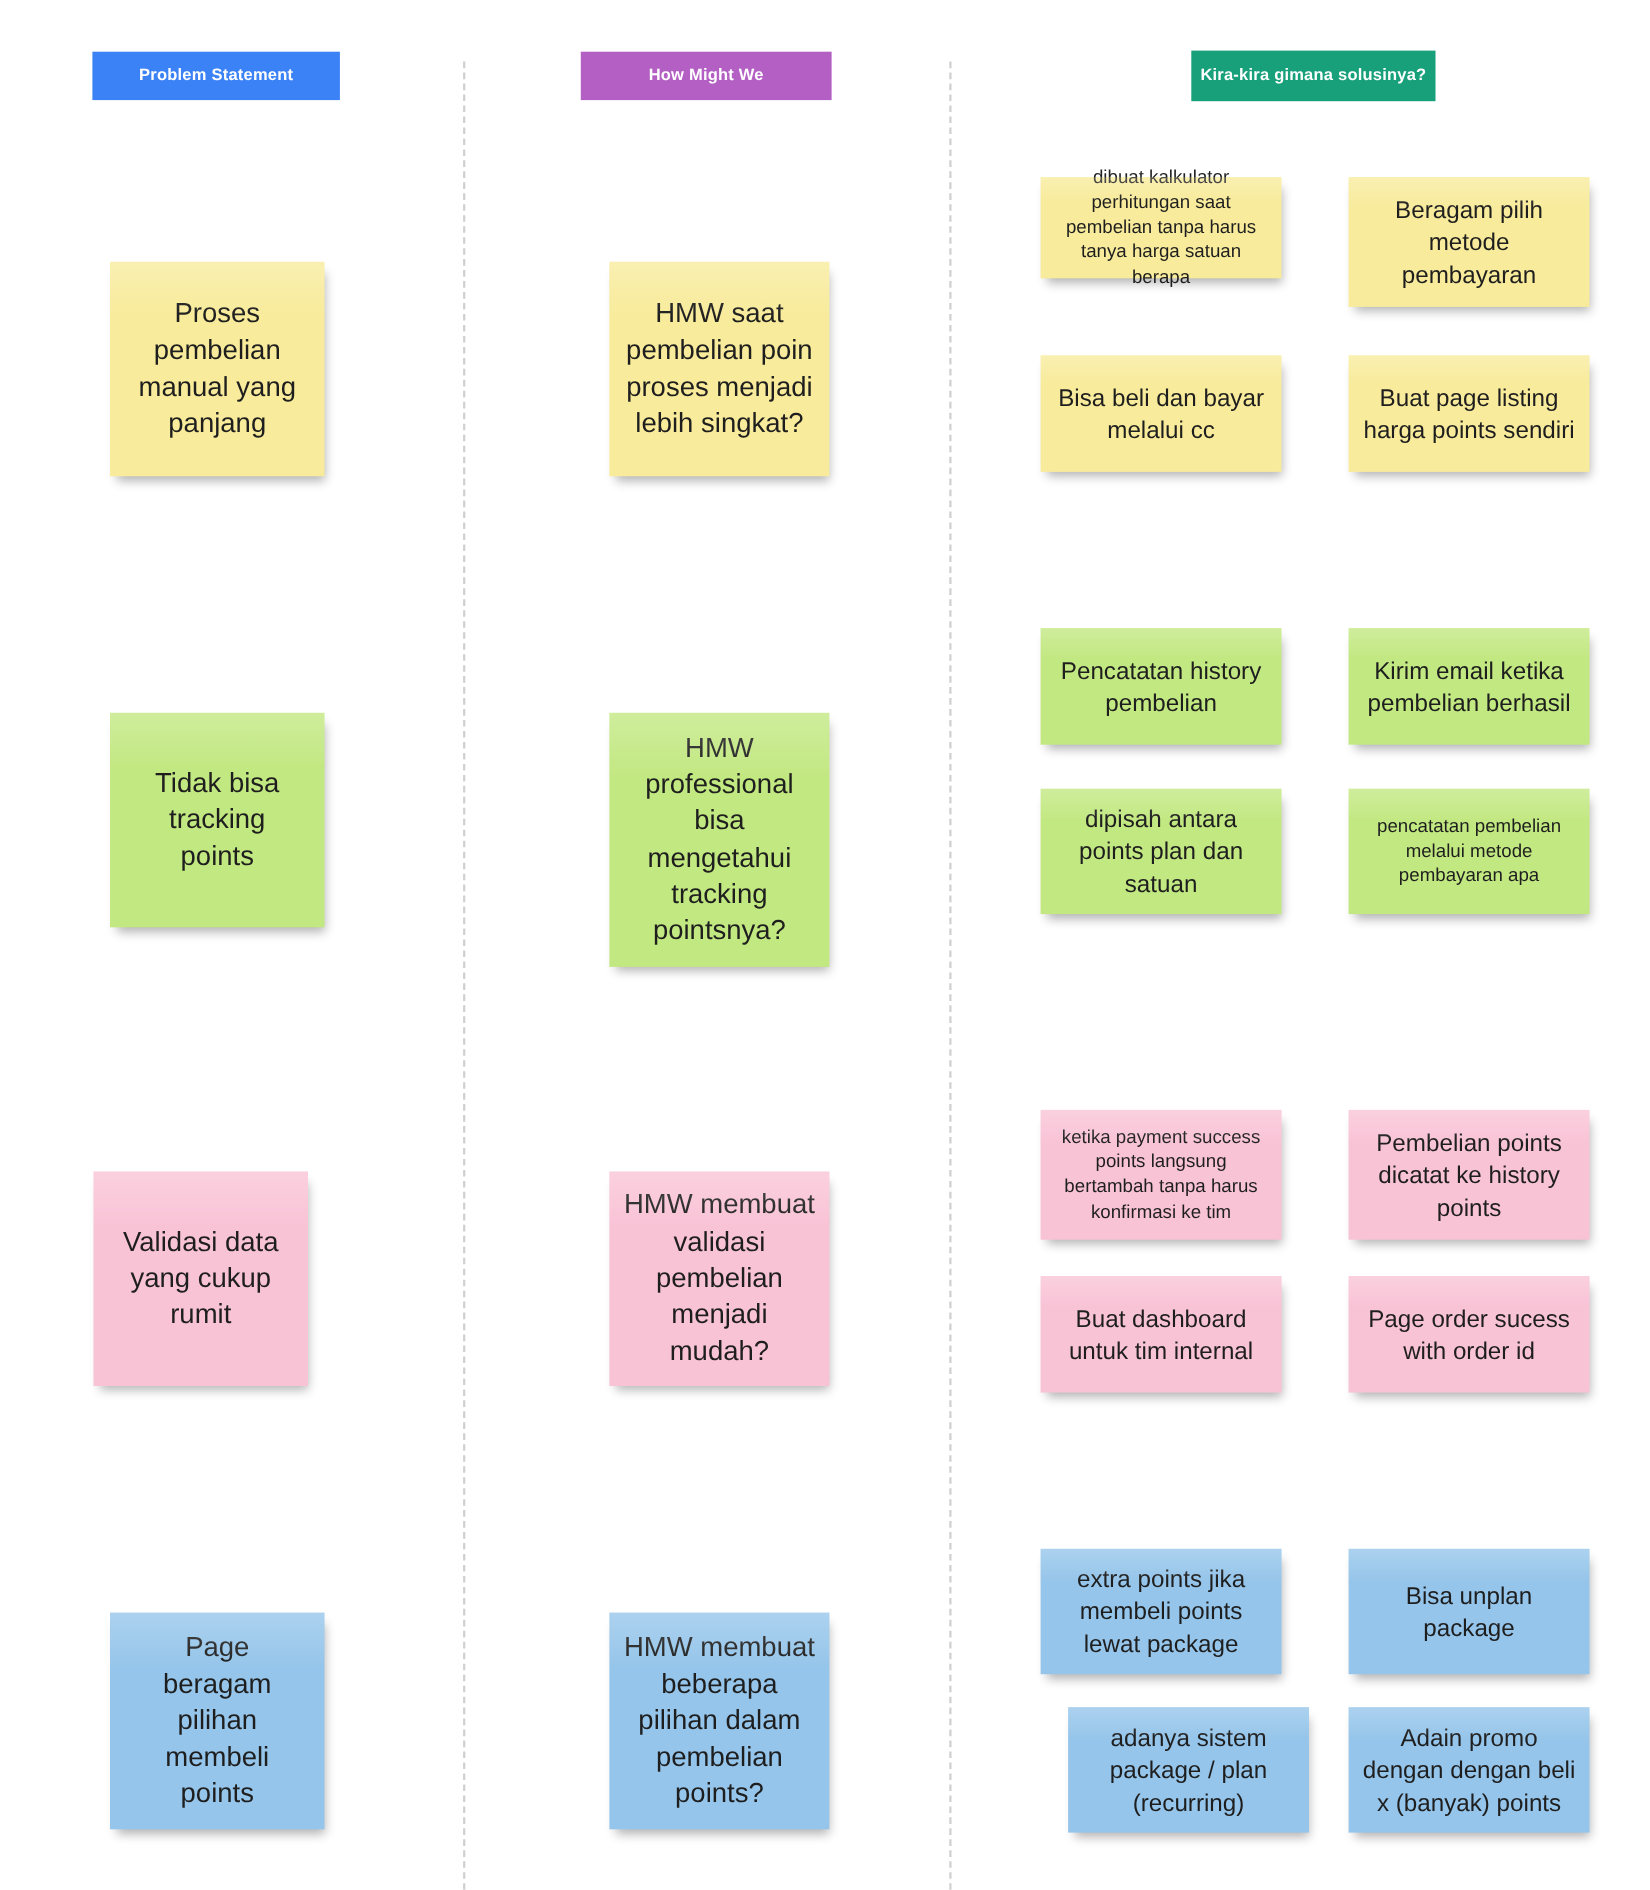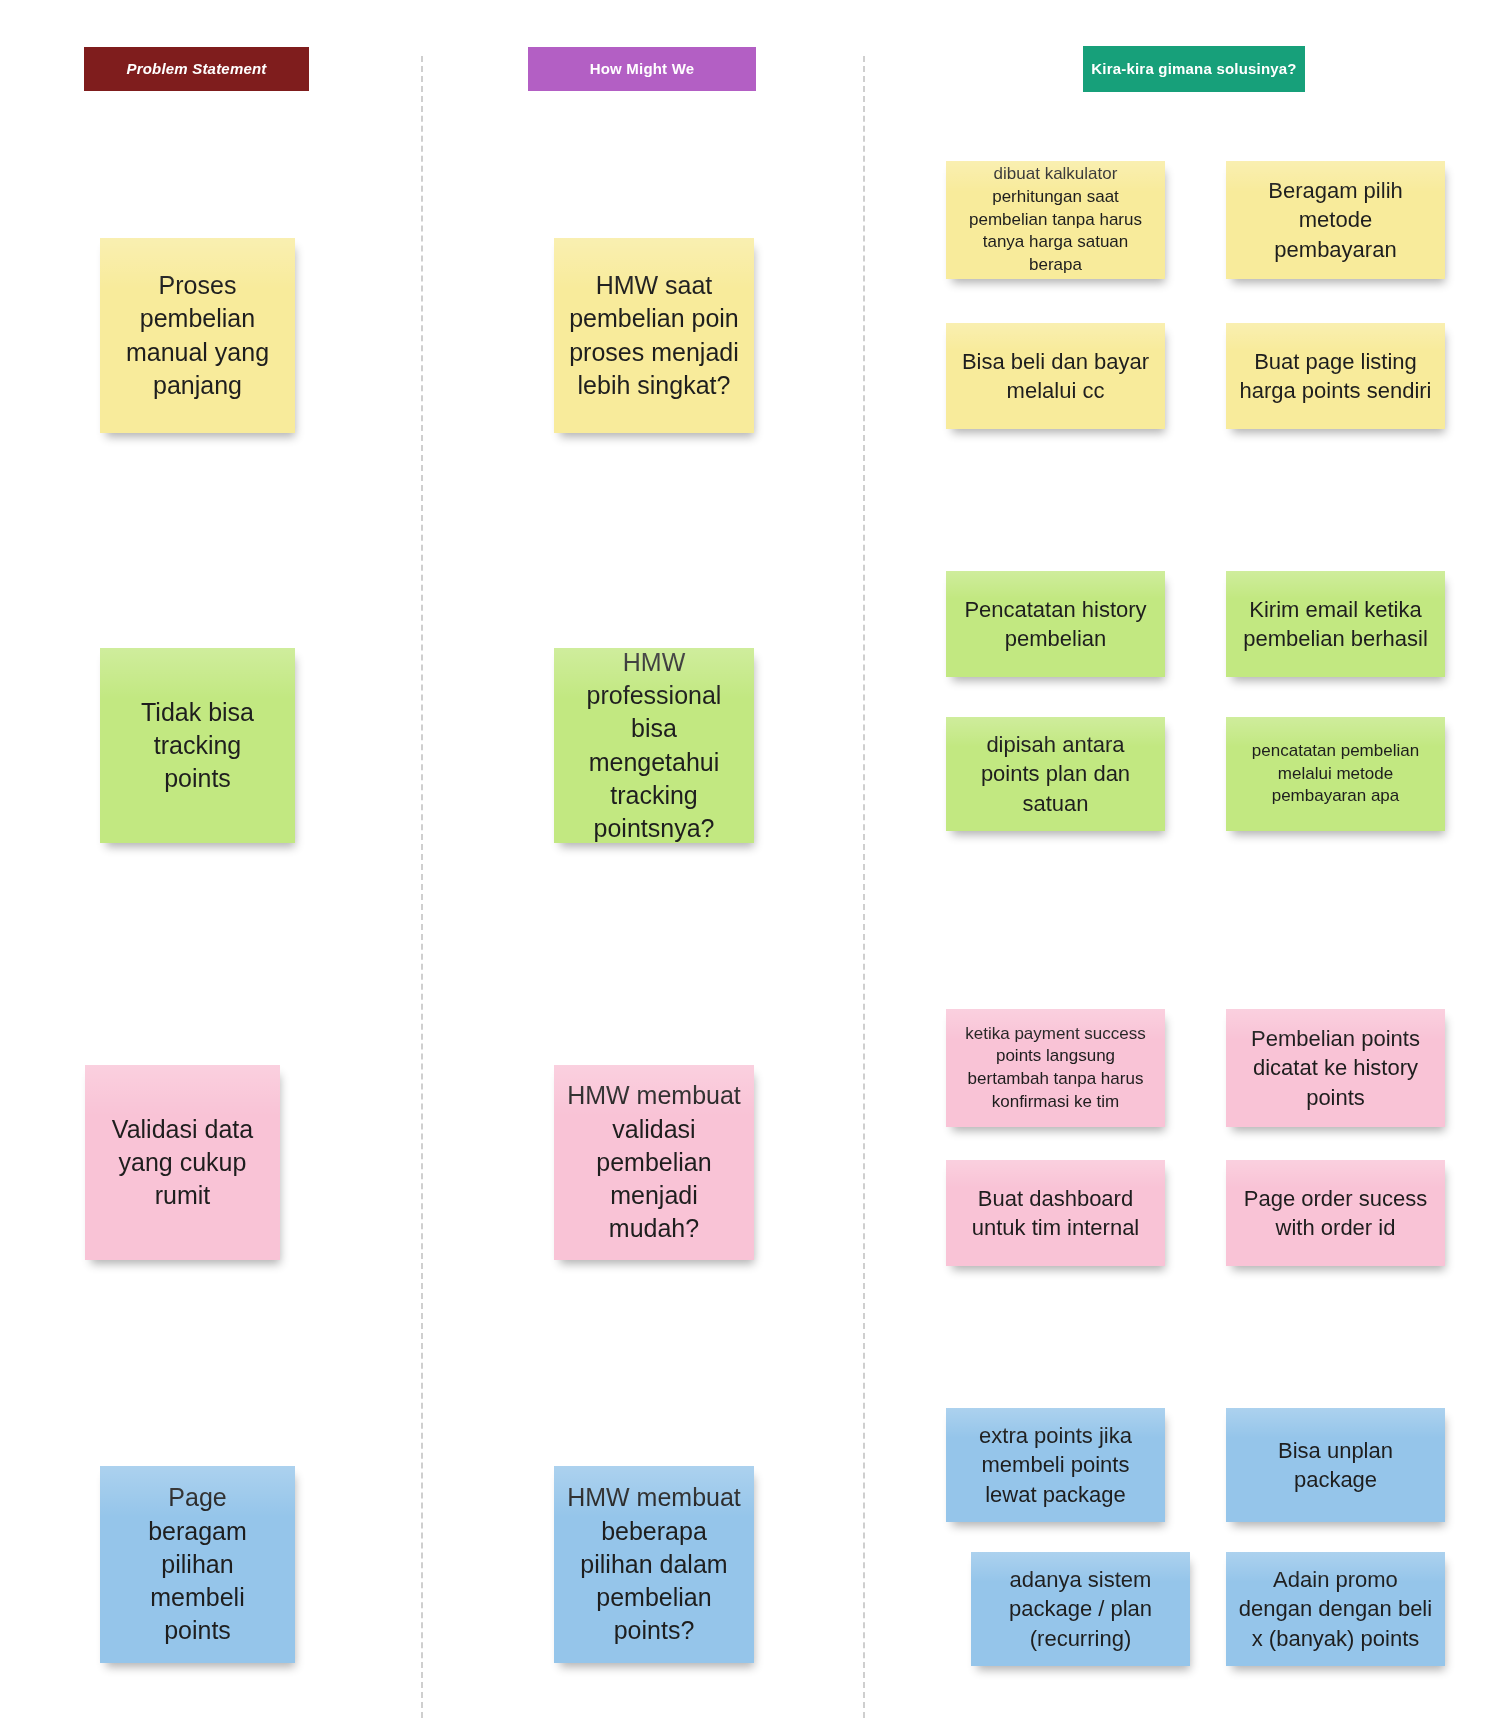--- a/index.html
+++ b/index.html
@@ -45,22 +45,21 @@
     color: #ffffff;
     font-weight: bold;
     font-size: 15px;
     letter-spacing: 0.2px;
     line-height: 1.25;
     padding: 4px 8px;
   }
   .col-header.problem {
     left: 84px; top: 47px;
     width: 225px; height: 44px;
-    background: #7f1d1d;
-    font-style: italic;
+    background: #3b82f6;
   }
   .col-header.hmw {
     left: 528px; top: 47px;
     width: 228px; height: 44px;
     background: #b35fc4;
   }
   .col-header.solution {
     left: 1083px; top: 46px;
     width: 222px; height: 46px;
     background: #17a07a;
@@ -124,40 +123,40 @@
   <div class="note tall c-yellow" style="left:100px; top:190px; width:195px; height:195px;">Proses
 pembelian
 manual yang
 panjang</div>
 
   <div class="note tall c-yellow" style="left:554px; top:190px; width:200px; height:195px;">HMW saat
 pembelian poin
 proses menjadi
 lebih singkat?</div>
 
-  <div class="note wide small c-yellow" style="left:946px; top:161px; width:219px; height:118px;">dibuat kalkulator
+  <div class="note wide small c-yellow" style="left:946px; top:161px; width:219px; height:92px;">dibuat kalkulator
 perhitungan saat
 pembelian tanpa harus
 tanya harga satuan berapa</div>
 
   <div class="note wide c-yellow" style="left:1226px; top:161px; width:219px; height:118px;">Beragam pilih
 metode
 pembayaran</div>
 
   <div class="note wide c-yellow" style="left:946px; top:323px; width:219px; height:106px;">Bisa beli dan bayar
 melalui cc</div>
 
   <div class="note wide c-yellow" style="left:1226px; top:323px; width:219px; height:106px;">Buat page listing
 harga points sendiri</div>
 
   <div class="note tall c-green" style="left:100px; top:600px; width:195px; height:195px;">Tidak bisa
 tracking
 points</div>
 
-  <div class="note tall c-green" style="left:554px; top:600px; width:200px; height:195px;">HMW professional
+  <div class="note tall c-green" style="left:554px; top:600px; width:200px; height:231px;">HMW professional
 bisa mengetahui
 tracking
 pointsnya?</div>
 
   <div class="note wide c-green" style="left:946px; top:571px; width:219px; height:106px;">Pencatatan history
 pembelian</div>
 
   <div class="note wide c-green" style="left:1226px; top:571px; width:219px; height:106px;">Kirim email ketika
 pembelian berhasil</div>
 

